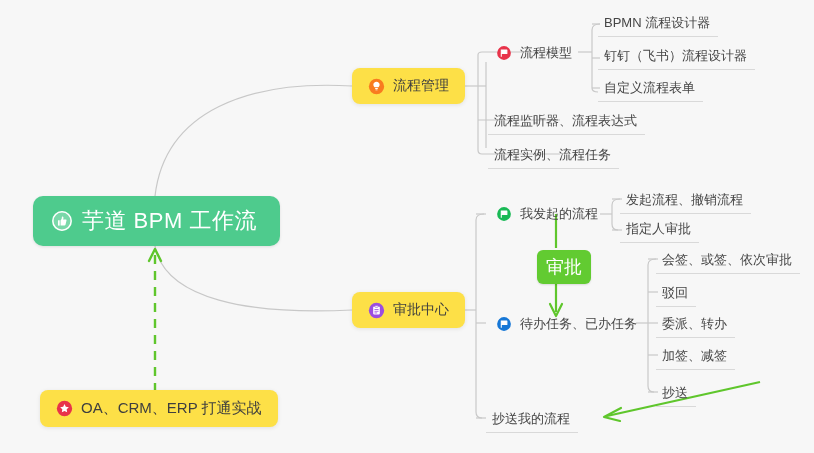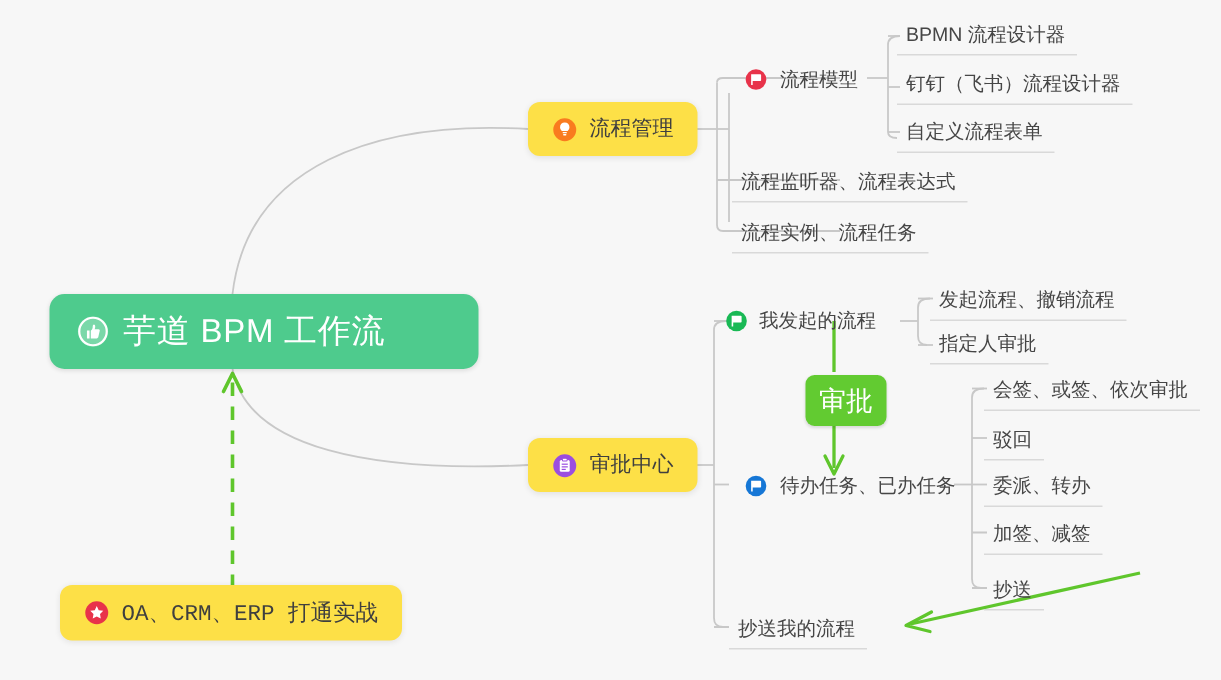--- a/index.html
+++ b/index.html
@@ -9,21 +9,21 @@
     font-family: "Liberation Sans", "DejaVu Sans", sans-serif;
     overflow: hidden;
   }
   #canvas { position: relative; width: 814px; height: 453px; }
 
   svg.links { position: absolute; left: 0; top: 0; width: 814px; height: 453px; pointer-events: none; }
 
   
   .root-node {
     position: absolute; left: 33px; top: 196px;
-    width: 286px; height: 50px;
+    width: 247px; height: 50px;
     background: #4ECB8D; border-radius: 10px;
     display: flex; align-items: center; gap: 9px;
     padding: 0 18px;
     box-shadow: 0 1px 3px rgba(0,0,0,0.10);
   }
   .root-node .label {
     color: #ffffff; font-size: 22px; letter-spacing: 0.5px; white-space: nowrap;
   }
 
   
@@ -183,21 +183,21 @@
         <rect x="6.1" y="5.4" width="7.8" height="9.3" rx="1.2" fill="#ffffff"></rect>
         <rect x="8.1" y="4.1" width="3.8" height="2.1" rx="0.8" fill="#ffffff" stroke="#9B4DE0" stroke-width="0.8"></rect>
         <rect x="7.6" y="8.3" width="4.8" height="0.95" fill="#9B4DE0"></rect>
         <rect x="7.6" y="10.4" width="4.8" height="0.95" fill="#9B4DE0"></rect>
         <rect x="7.6" y="12.4" width="3.2" height="0.95" fill="#9B4DE0"></rect>
       </svg>
     </span>
     <span class="label">审批中心</span>
   </div>
 
-  <div class="topic noline" style="left:476px; top:202px;text-align:center;">
+  <div class="topic noline" style="left:490px; top:202px;">
     <span class="ic">
       <svg viewBox="0 0 20 20" width="16" height="16">
         <circle cx="10" cy="10" r="8.6" fill="#19B955"></circle>
         <path d="M6.6 5.6 L6.6 14.6 M6.6 6.2 L13.6 6.2 L13.6 10.6 L6.6 10.6 Z" fill="#ffffff" stroke="#ffffff" stroke-width="1.3" stroke-linejoin="round"></path>
       </svg>
     </span>
     <span class="label">我发起的流程</span>
   </div>
   <div class="topic" style="left:620px; top:188px;align-items:center;">
     <span class="label">发起流程、撤销流程</span>
@@ -240,16 +240,16 @@
     <span>审批</span>
   </div>
 
   <div class="branch-card" style="left:40px; top:390px;">
     <span class="ic">
       <svg viewBox="0 0 20 20" width="17" height="17">
         <circle cx="10" cy="10" r="9" fill="#E8334A"></circle>
         <path d="M10 4.8 L11.55 8.0 L15.1 8.5 L12.55 11.0 L13.15 14.5 L10 12.85 L6.85 14.5 L7.45 11.0 L4.9 8.5 L8.45 8.0 Z" fill="#ffffff"></path>
       </svg>
     </span>
-    <span class="label" style="font-size:15px;font-family:Liberation Mono, monospace;">OA、CRM、ERP 打通实战</span>
+    <span class="label" style="font-size:15px;">OA、CRM、ERP 打通实战</span>
   </div>
 
 </div>
 
 </body></html>

